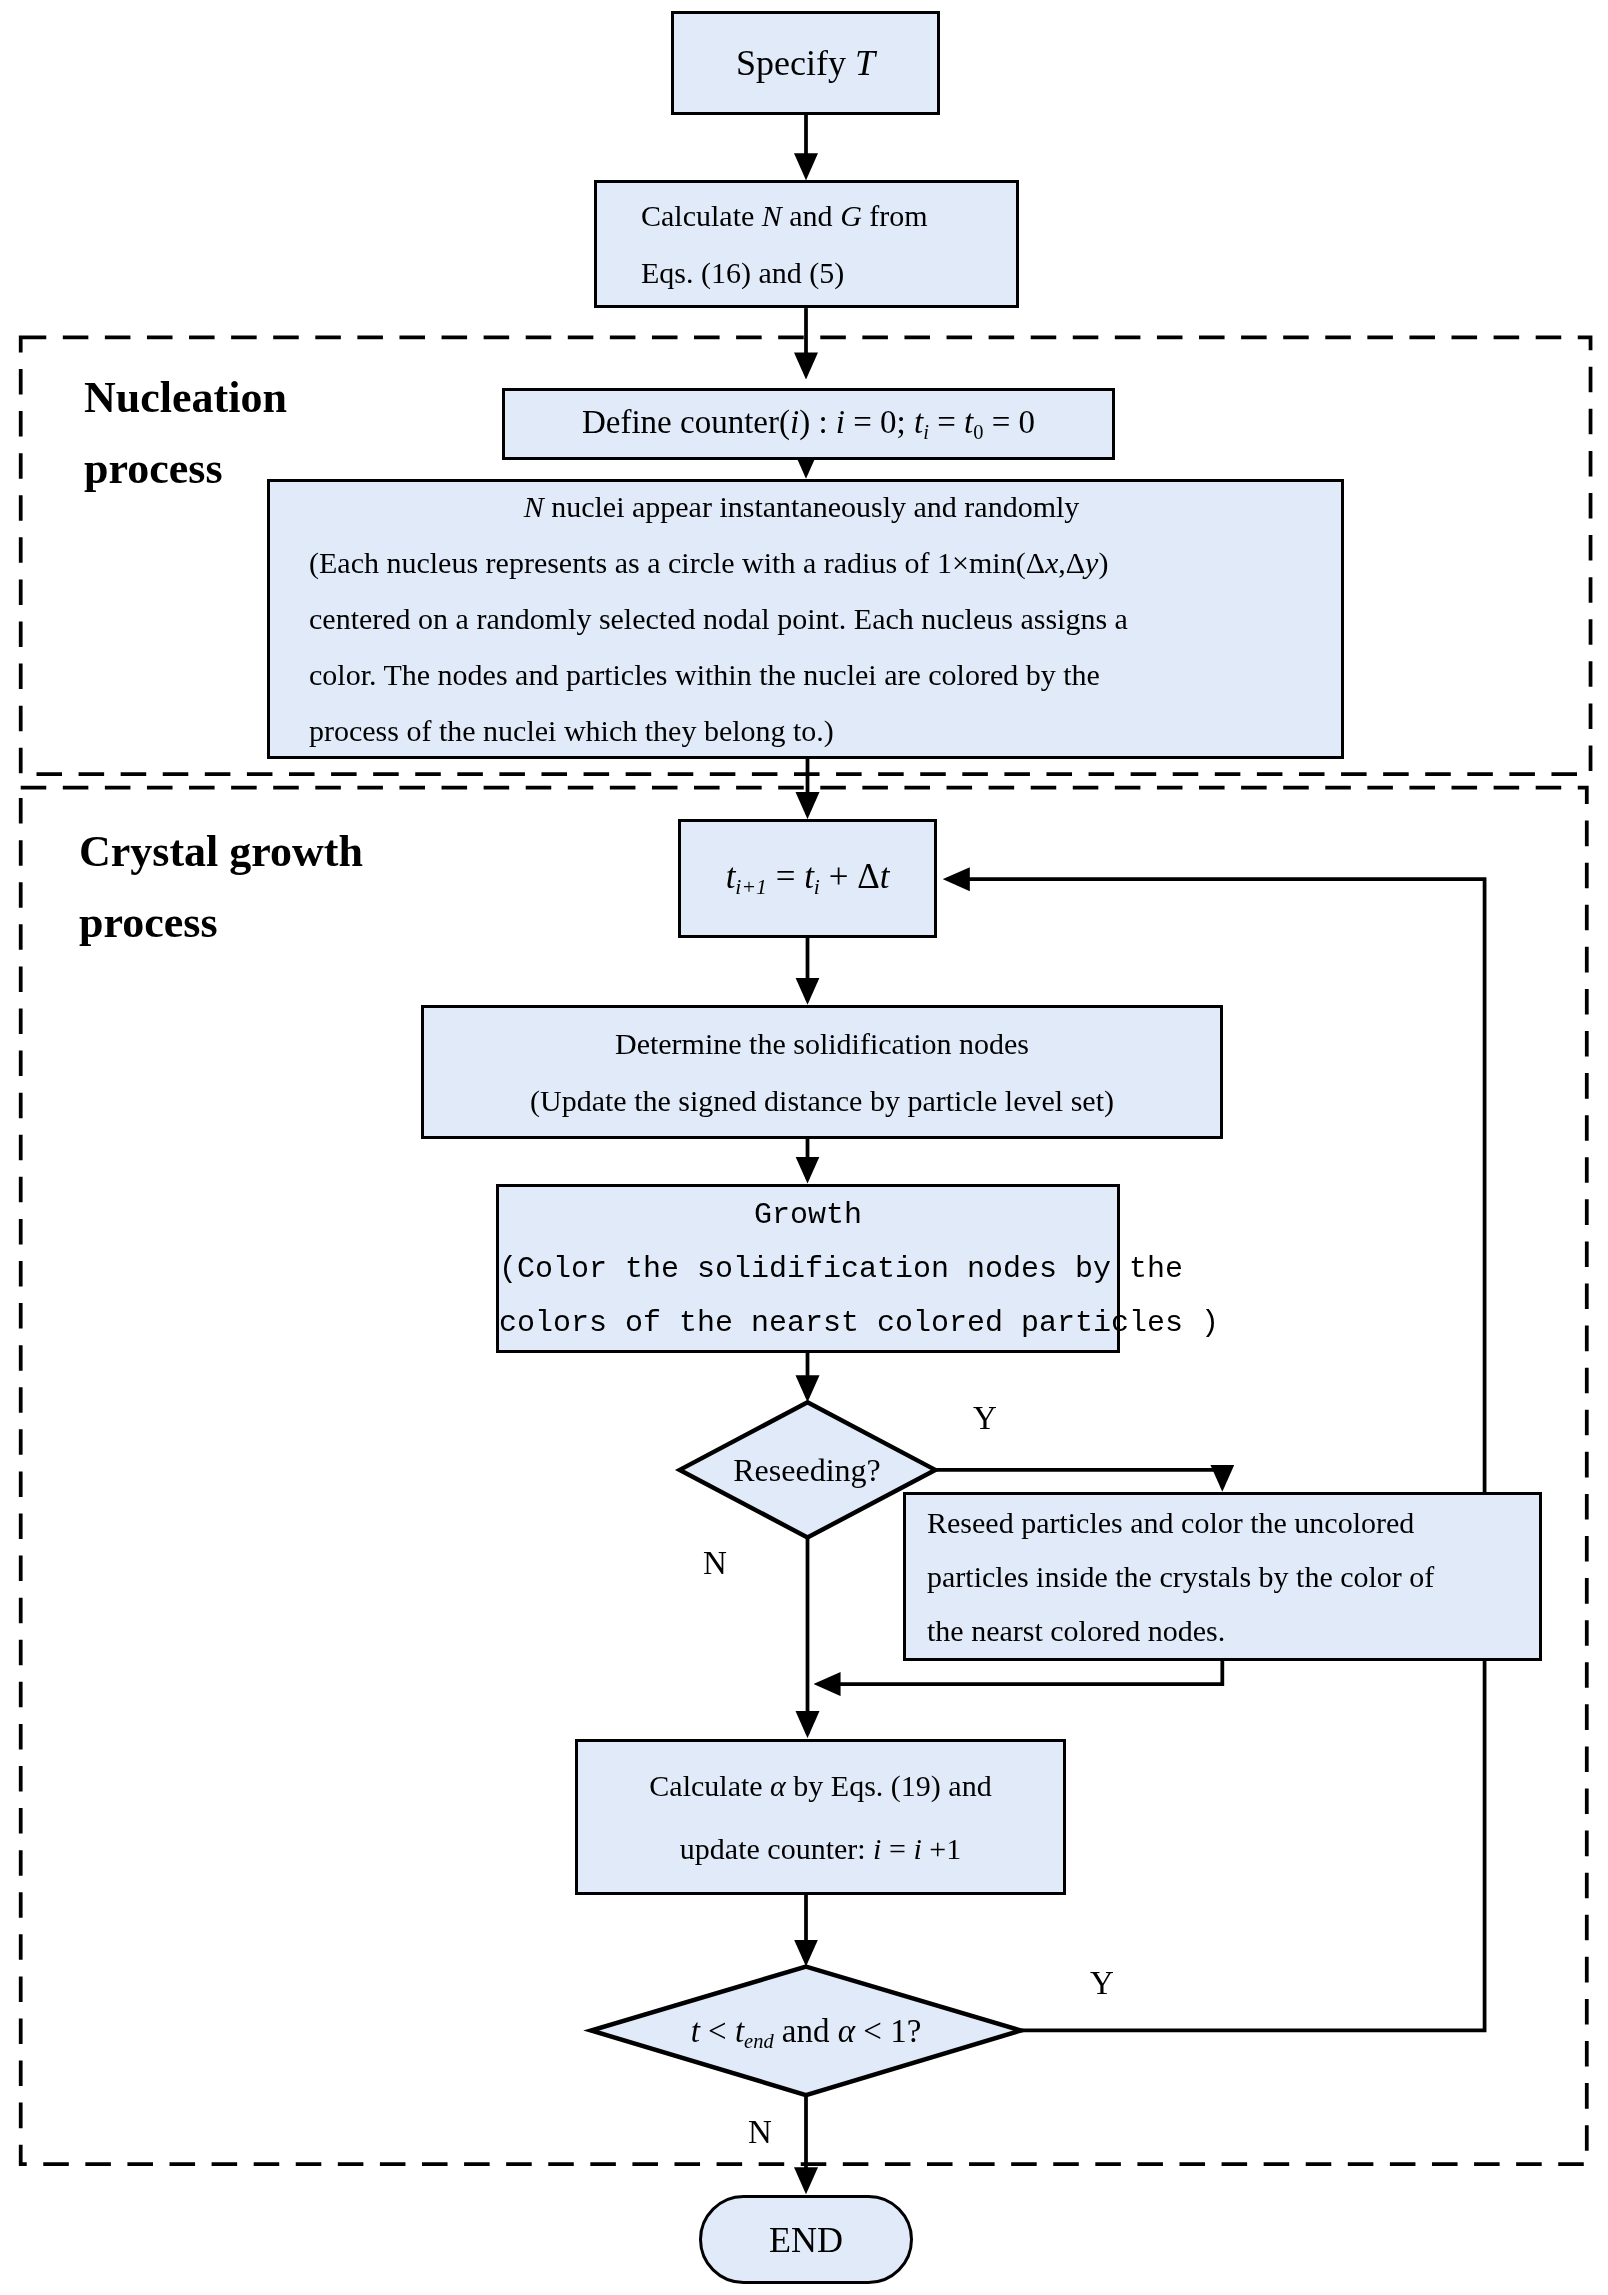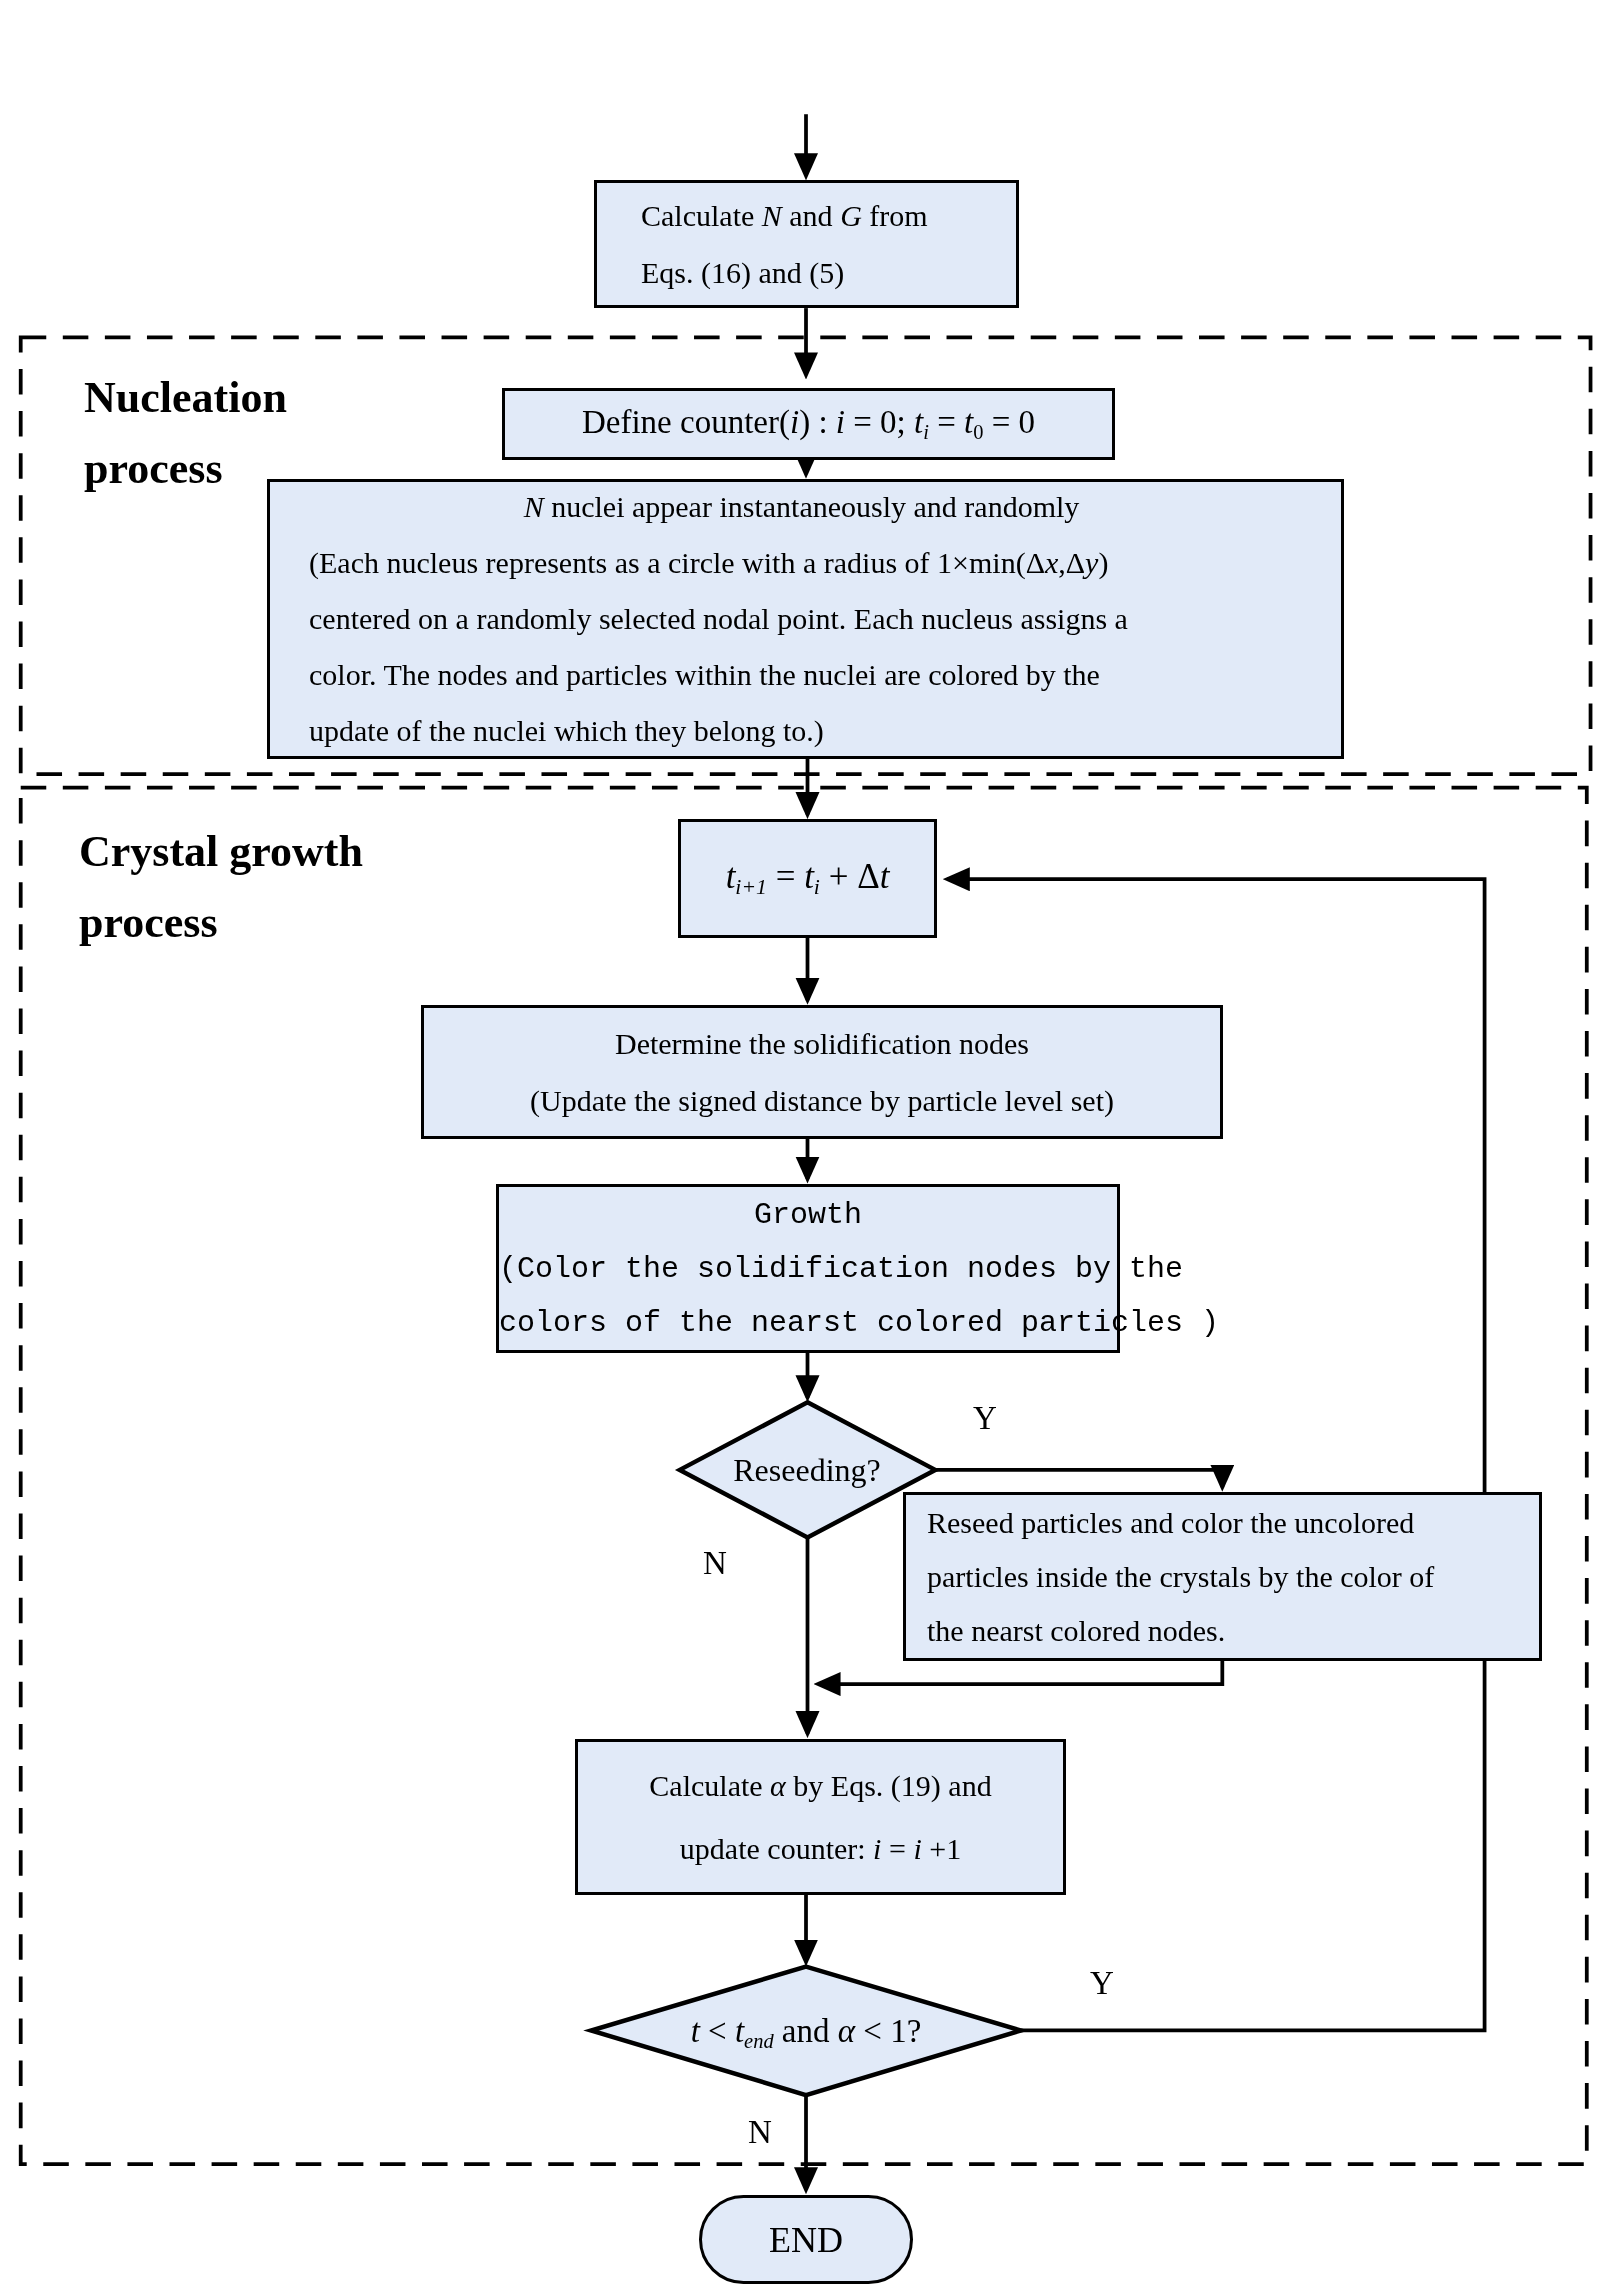--- a/index.html
+++ b/index.html
@@ -68,36 +68,39 @@
 
   <div class="seclabel" style="left:84px;top:362px;">
     <div>Nucleation</div>
     <div>process</div>
   </div>
   <div class="seclabel" style="left:79px;top:816px;">
     <div>Crystal growth</div>
     <div>process</div>
   </div>
 
+  <div class="box center" style="left:671px;top:10.5px;width:269px;height:104px;font-size:36px;">
+    <div class="ln"><span>Specify </span><span class="it">T</span></div>
+  </div>
 
   <div class="box left" style="left:594px;top:180px;width:425px;height:128px;line-height:57px;">
     <div class="ln"><span>Calculate </span><span class="it">N</span><span> and </span><span class="it">G</span><span> from</span></div>
     <div class="ln"><span>Eqs. (16) and (5)</span></div>
   </div>
 
   <div class="box center" style="left:502px;top:380px;width:613px;height:72px;font-size:33px;margin-top:8px;">
     <div class="ln"><span>Define counter(</span><span class="it">i</span><span>) : </span><span class="it">i</span><span> = 0; </span><span class="it">t</span><span class="it sb">i</span><span> = </span><span class="it">t</span><span class="sb">0</span><span> = 0</span></div>
   </div>
 
   <div class="box" style="left:267px;top:479px;width:1077px;height:280px;padding-left:39px;padding-right:15px;">
     <div class="ln" style="text-align:center;padding-right:32px;"><span class="it">N</span><span> nuclei appear instantaneously and randomly</span></div>
     <div class="ln"><span>(Each nucleus represents as a circle with a radius of 1</span><span>×</span><span>min(Δ</span><span class="it">x</span><span>,Δ</span><span class="it">y</span><span>)</span></div>
     <div class="ln"><span>centered on a randomly selected nodal point. Each nucleus assigns a</span></div>
     <div class="ln"><span>color. The nodes and particles within the nuclei are colored by the</span></div>
-    <div class="ln"><span>update of  the nuclei which they belong to.)</span></div>
+    <div class="ln"><span>process of  the nuclei which they belong to.)</span></div>
   </div>
 
   <div class="box center" style="left:678px;top:819px;width:259px;height:119px;font-size:35px;">
     <div class="ln"><span class="it">t</span><span class="it sb">i+1</span><span> = </span><span class="it">t</span><span class="it sb">i</span><span> + Δ</span><span class="it">t</span></div>
   </div>
 
   <div class="box center" style="left:421px;top:1005px;width:802px;height:134px;line-height:57px;">
     <div class="ln"><span>Determine the solidification nodes</span></div>
     <div class="ln"><span>(Update the signed distance by particle level set)</span></div>
   </div>

